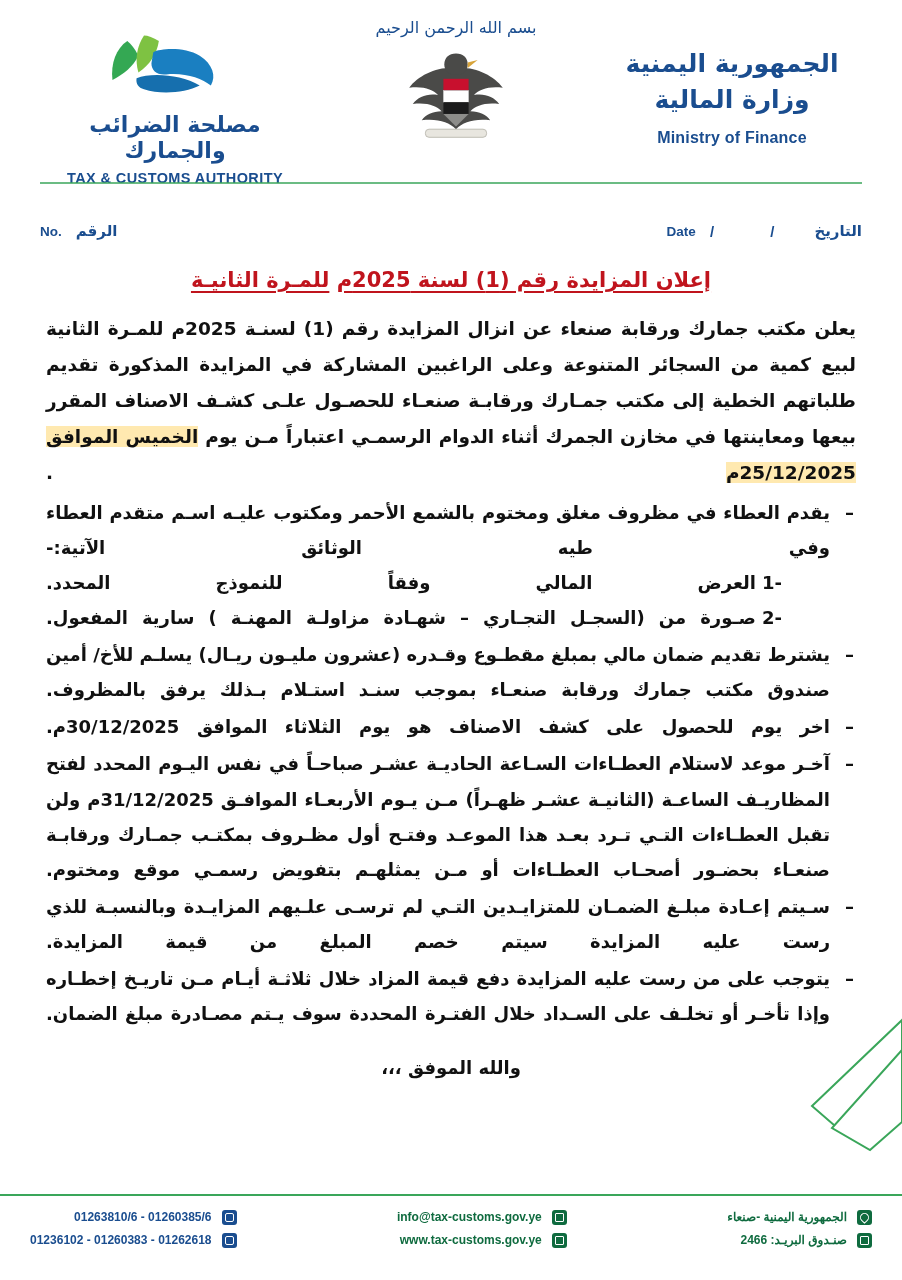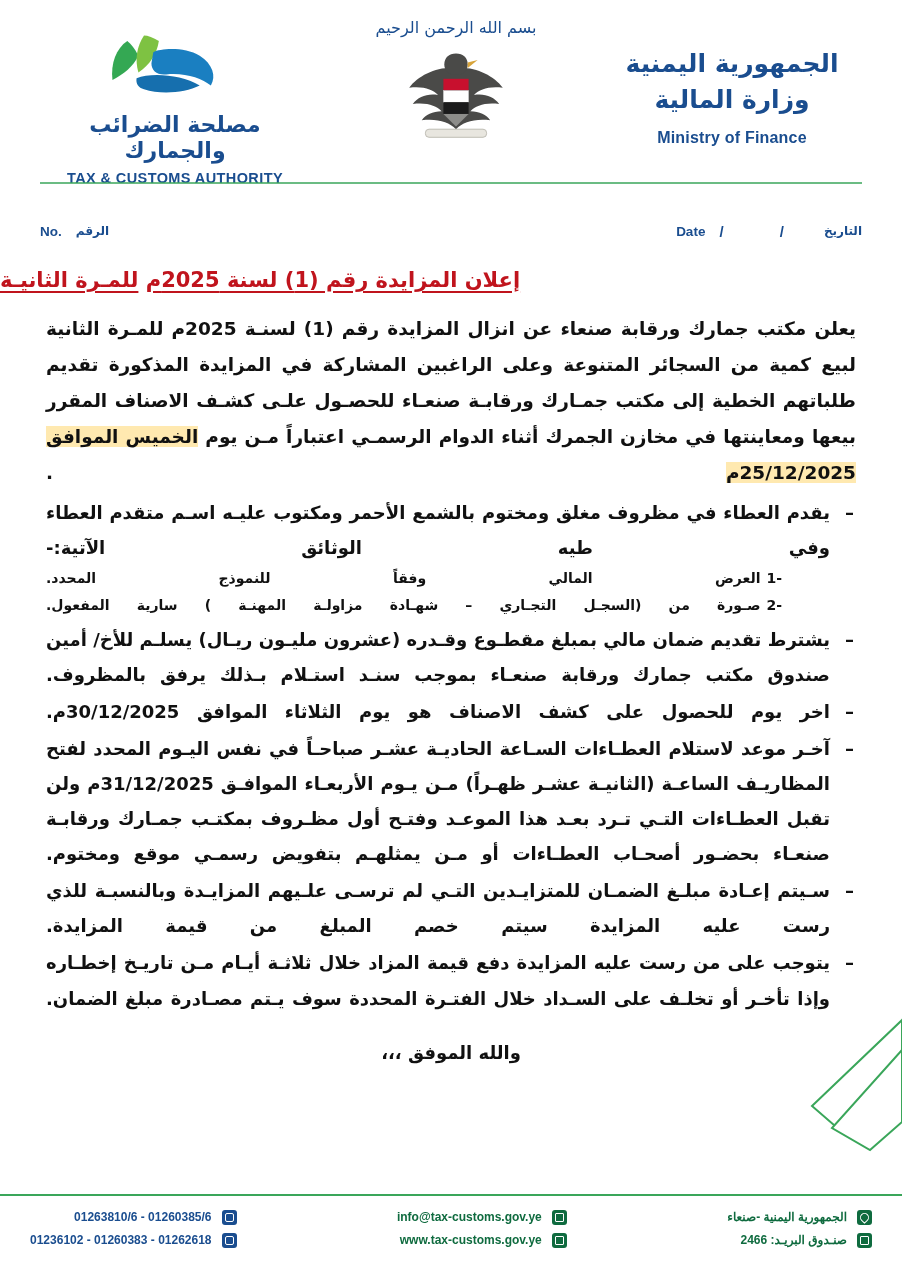--- a/index.html
+++ b/index.html
@@ -122,28 +122,28 @@
     direction: rtl;
     color: #1a4d8f;
     font-size: 15px;
     font-weight: bold;
   }
   .refrow .grp {
     display: flex;
     align-items: center;
     gap: 14px;
   }
-  .refrow .lbl-ar { font-family: "DejaVu Sans", sans-serif; font-size: 12px; }
+  .refrow .lbl-ar { font-family: "DejaVu Sans", sans-serif; font-size: 15px; }
   .refrow .lbl-en { font-size: 13.5px; direction: ltr; }
   .slashes { letter-spacing: 26px; font-size: 15px; }
 
   
   .title {
     margin: 22px 0 8px 0;
-    text-align: left;
+    text-align: center;
     font-family: "DejaVu Sans", sans-serif;
     font-size: 21px;
     font-weight: bold;
     color: #c0141d;
     direction: rtl;
   }
   .title .u { text-decoration: underline; text-underline-offset: 4px; }
 
   
   .content {
@@ -183,21 +183,21 @@
     right: 2px;
     top: 0;
     font-weight: bold;
   }
   ol.num {
     list-style: none;
     margin: 0;
     padding: 0 48px 0 0;
   }
   ol.num > li {
-    font-size: 14px;
+    font-size: 18px;
     line-height: 1.95;
     font-weight: bold;
     text-align: right;
     counter-increment: numli;
   }
   ol.num > li .n { margin-left: 6px; }
 
   .closing {
     margin: 26px 0 0 0;
     text-align: center;

